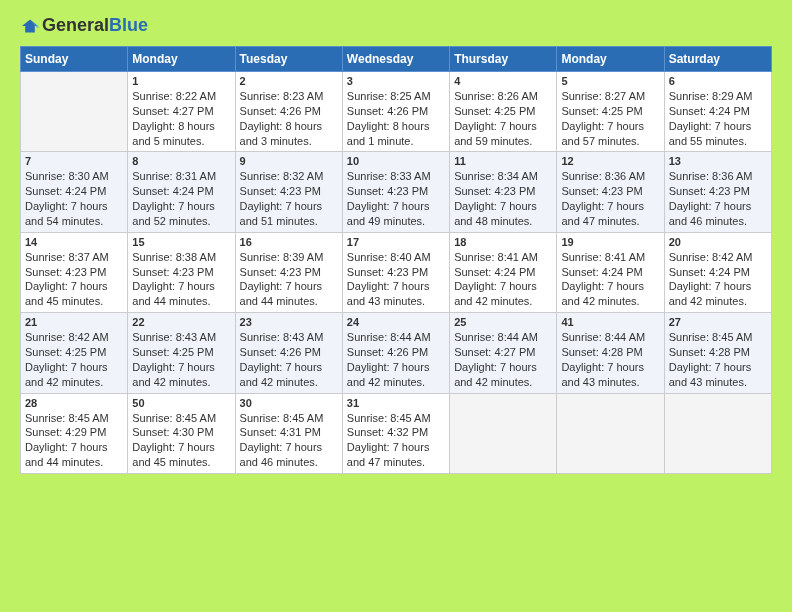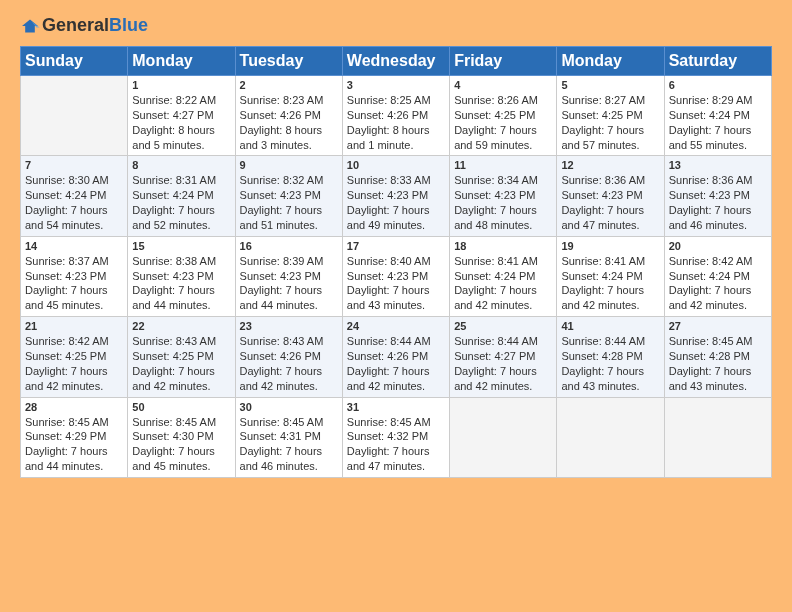--- a/index.html
+++ b/index.html
@@ -6,21 +6,21 @@
     body {
       font-family: Arial, sans-serif;
       background: #fff;
       width: 792px;
       height: 612px;
       overflow: hidden;
     }
     .page {
       width: 792px;
       height: 612px;
-      background: #fdba74;
+      background: #bef264;
       padding: 15px 20px;
     }
     .header {
       display: flex;
       align-items: flex-start;
       justify-content: space-between;
       margin-bottom: 10px;
     }
     .logo {
       display: flex;
@@ -62,21 +62,21 @@
       margin-top: 2px;
     }
     .calendar {
       width: 100%;
       border-collapse: collapse;
       table-layout: fixed;
     }
     .calendar th {
       background: #2a6db5;
       color: #fff;
-      font-size: 16px;
+      font-size: 12px;
       font-weight: bold;
       padding: 5px 4px;
       text-align: left;
       border: 1px solid #5a8fd0;
     }
     .calendar td {
       border: 1px solid #ccc;
       vertical-align: top;
       padding: 3px 4px;
       font-size: 9.5px;
@@ -119,21 +119,21 @@
     </div>
   </div>
 
   <table class="calendar">
     <thead>
       <tr>
         <th>Sunday</th>
         <th>Monday</th>
         <th>Tuesday</th>
         <th>Wednesday</th>
-        <th>Friday</th>
+        <th>Thursday</th>
         <th>Monday</th>
         <th>Saturday</th>
       </tr>
     </thead>
     <tbody id="calendar-body">
     <tr class="row-odd">
           <td class="empty-cell"></td>
           <td>
             <div class="day-number">1</div>
             <div class="day-info">Sunrise: 8:22 AM<br>Sunset: 4:27 PM<br>Daylight: 8 hours<br>and 5 minutes.</div>

